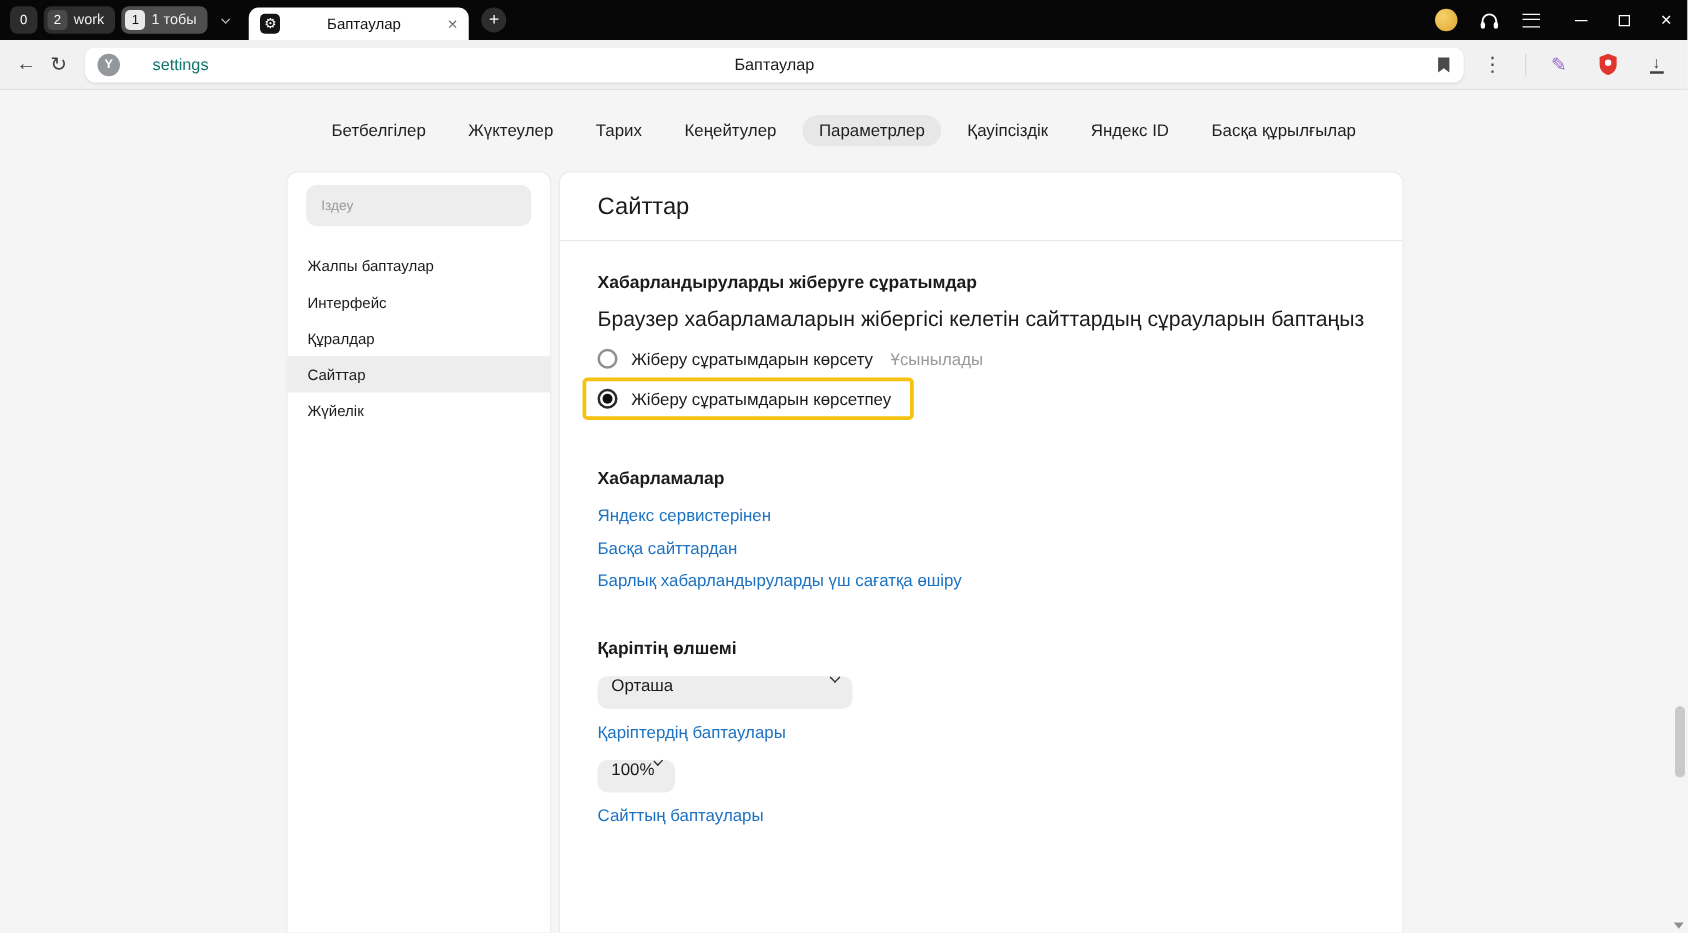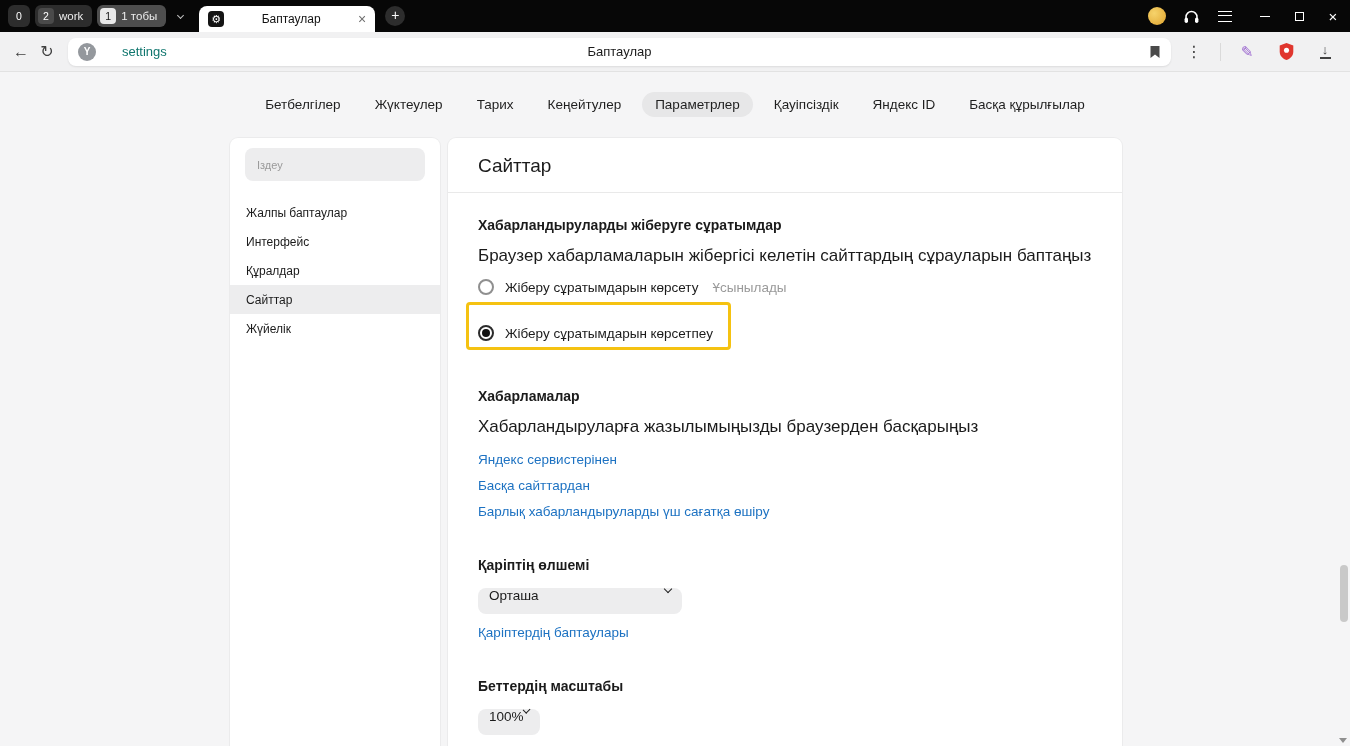--- a/index.html
+++ b/index.html
@@ -69,21 +69,21 @@
   .sec-h{font-size:14px;font-weight:bold;margin-top:38px}
   .sec-h.first{margin-top:24px}
   .desc{margin-top:13px;font-size:17px}
   .radio-row{display:flex;align-items:center;margin-top:13px;cursor:pointer}
   .radio-row.tight{margin-top:0}
   .radio{width:16px;height:16px;border-radius:50%;border:2px solid #8f8f8f;flex:none;display:flex;align-items:center;justify-content:center;background:#fff}
   .radio.selected{border-color:#2b2b2b}
   .radio .dot{width:8px;height:8px;border-radius:50%;background:#111}
   .radio-label{margin-left:11px;font-size:13.5px}
   .radio-badge{margin-left:14px;color:#9a9a9a;font-size:13.5px}
-  .highlight{display:inline-block;border:3px solid #f5c211;border-radius:4px;padding:20px 15px 6px 9px;margin-left:-12px;margin-top:7px}
+  .highlight{display:inline-block;border:3px solid #f5c211;border-radius:4px;padding:6px 15px 6px 9px;margin-left:-12px;margin-top:7px}
   .link{display:block;width:max-content;margin-top:11px;color:#1d72c2;font-size:13.5px;text-decoration:none;cursor:pointer}
   .link.first{margin-top:15px}
   .select{margin-top:15px;height:26px;background:#ededee;border-radius:8px;display:flex;align-items:flex-start;justify-content:space-between;padding:0 11px;font-size:13.5px;cursor:pointer}
   .select .chev{margin-top:-2px}
   .w-lg{width:204px}
   .w-sm{width:62px}
 
   .scroll-thumb{position:absolute;right:2px;top:565px;width:8px;height:57px;border-radius:4px;background:#c9c9c9;cursor:pointer}
   .scroll-arrow{position:absolute;right:3px;bottom:3px;width:0;height:0;border-left:4px solid transparent;border-right:4px solid transparent;border-top:5px solid #8f8f8f;cursor:pointer}
 </style>
@@ -217,33 +217,31 @@
       <div class="highlight">
         <div class="radio-row tight">
           <span class="radio selected">
               <span class="dot"></span>
             </span>
           <span class="radio-label">Жіберу сұратымдарын көрсетпеу</span>
         </div>
       </div>
 
       <div class="sec-h">Хабарламалар</div>
-      <div class="desc">Хабарландыруларға жазылымыңызды браузерден басқарыңыз</div>
       <a class="link first">Яндекс сервистерінен</a>
       <a class="link">Басқа сайттардан</a>
       <a class="link">Барлық хабарландыруларды үш сағатқа өшіру</a>
 
       <div class="sec-h">Қаріптің өлшемі</div>
       <div class="select w-lg">
         <span>Орташа</span>
         <span class="chev"></span>
       </div>
       <a class="link">Қаріптердің баптаулары</a>
 
-      <div class="sec-h">Беттердің масштабы</div>
       <div class="select w-sm">
         <span>100%</span>
         <span class="chev"></span>
       </div>
       <a class="link">Сайттың баптаулары</a>
 
     </div>
   </div>
 </div>
 

